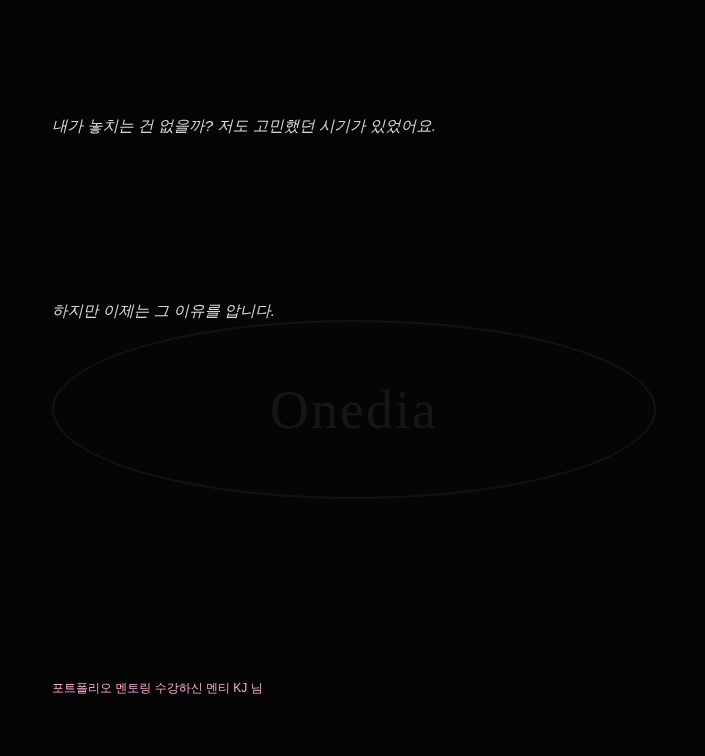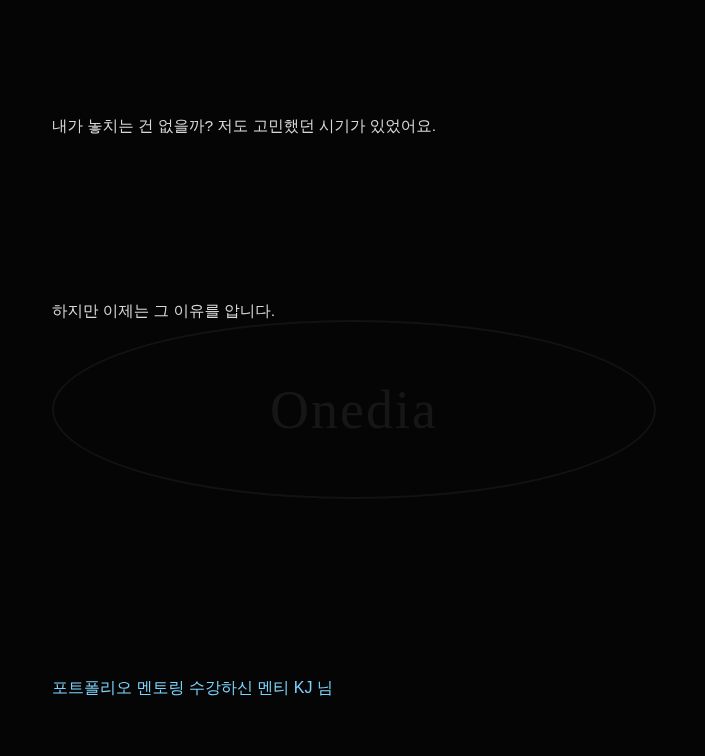--- a/index.html
+++ b/index.html
@@ -61,29 +61,30 @@
   }
 
   .para {
     margin: 0 0 30px 0;
     color: #d8d8d8;
     white-space: pre-wrap;
     word-break: keep-all;
   }
   .line {
     display: block;
+    font-style: italic;
   }
 
   #footer-credit {
     position: absolute;
     left: 52px;
     top: 676px;
     z-index: 2;
-    color: #7dd3fc;
-    font-size: 16px;
+    color: #f9a8d4;
+    font-size: 12px;
     line-height: 24px;
   }
 </style>
 </head>
 <body>
 
 <div id="page">
 
   <div id="watermark">
     <div id="watermark-text">Onedia</div>

